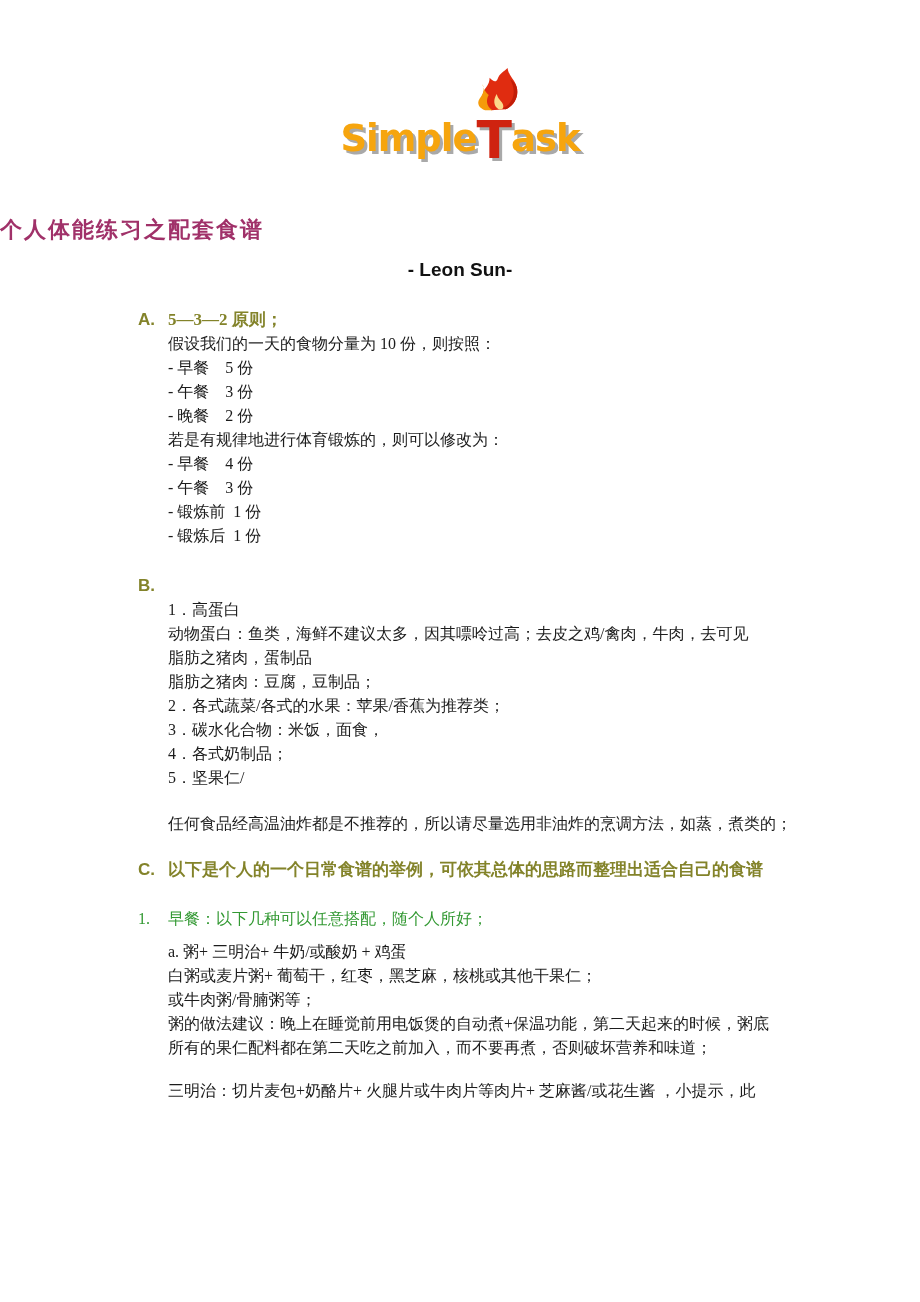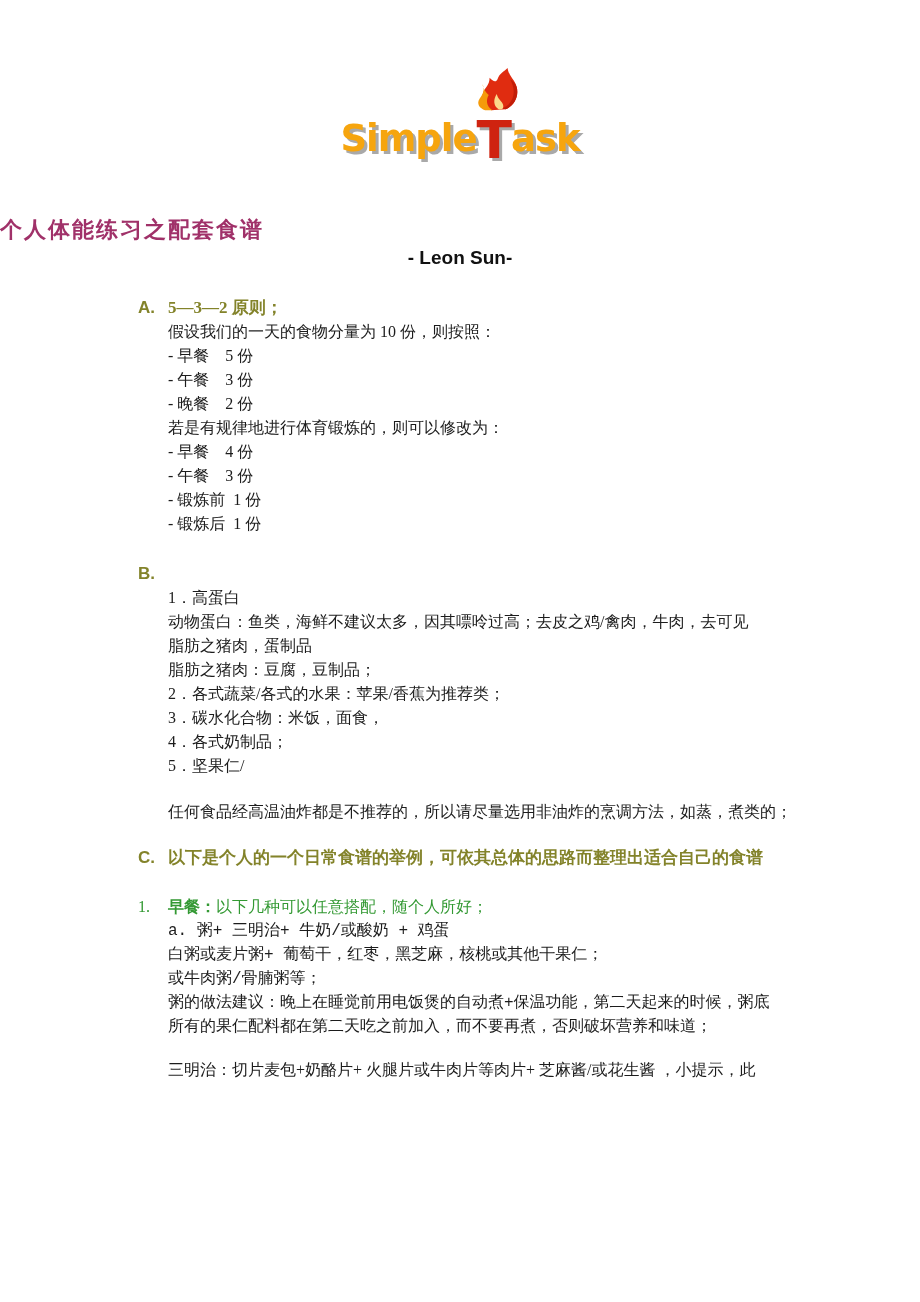--- a/index.html
+++ b/index.html
@@ -36,21 +36,21 @@
   }
 
   
   .doc-title {
     margin-top: 14px; text-align: left;
     font-family: "Liberation Sans", "DejaVu Sans", sans-serif;
     font-weight: bold; font-size: 22px; letter-spacing: 2px;
     line-height: 28px; color: #a03169;
   }
   .doc-author {
-    margin-top: 4px; text-align: center;
+    margin-top: 16px; text-align: center;
     font-family: "Liberation Sans", "DejaVu Sans", sans-serif;
     font-weight: bold; font-size: 19px; line-height: 20px; color: #111;
   }
 
   
   .sec-head { display: flex; align-items: baseline; }
   .sec-marker {
     flex: 0 0 30px;
     font-family: "Liberation Sans", "DejaVu Sans", sans-serif;
     font-weight: bold; font-size: 17px; color: #83832a; line-height: 24px;
@@ -64,22 +64,22 @@
   }
   .section-a { margin-top: 28px; }
   .section-b { margin-top: 26px; }
   .note { margin-top: 22px; padding-left: 30px; }
   .section-c { margin-top: 22px; }
   .sub-head {
     margin-top: 25px; display: flex; align-items: baseline;
     color: #339933; font-size: 16px; line-height: 24px;
   }
   .sub-marker { flex: 0 0 30px; color: #339933; }
-  .sub-label { font-weight: bold; margin-top: 40px; }
-  .breakfast-body { margin-top: 0; padding-left: 30px; font-family: Liberation Mono, monospace; }
+  .sub-label { font-weight: normal; margin-top: 40px; }
+  .breakfast-body { margin-top: 9px; padding-left: 30px; }
   .sandwich { margin-top: 19px; padding-left: 30px; }
 </style>
 </head>
 <body>
 
 <div class="page">
 
   <div class="logo-area">
     <div class="logo-line">
       <span class="logo-word">Simple</span><span class="logo-t-wrap"><svg class="flame-svg" viewBox="0 0 60 60" xmlns="http://www.w3.org/2000/svg">

